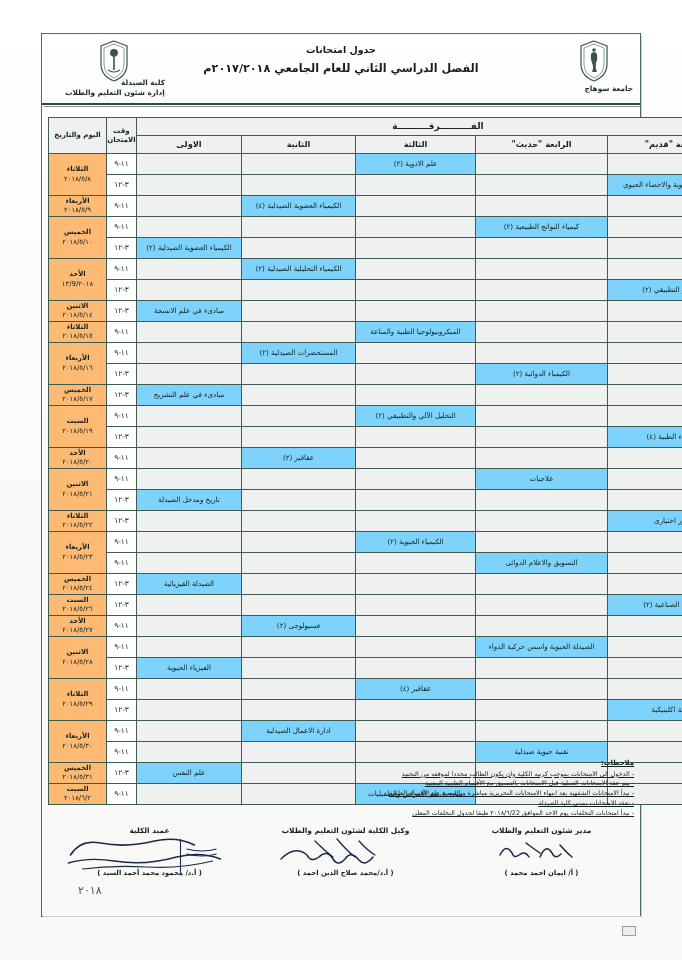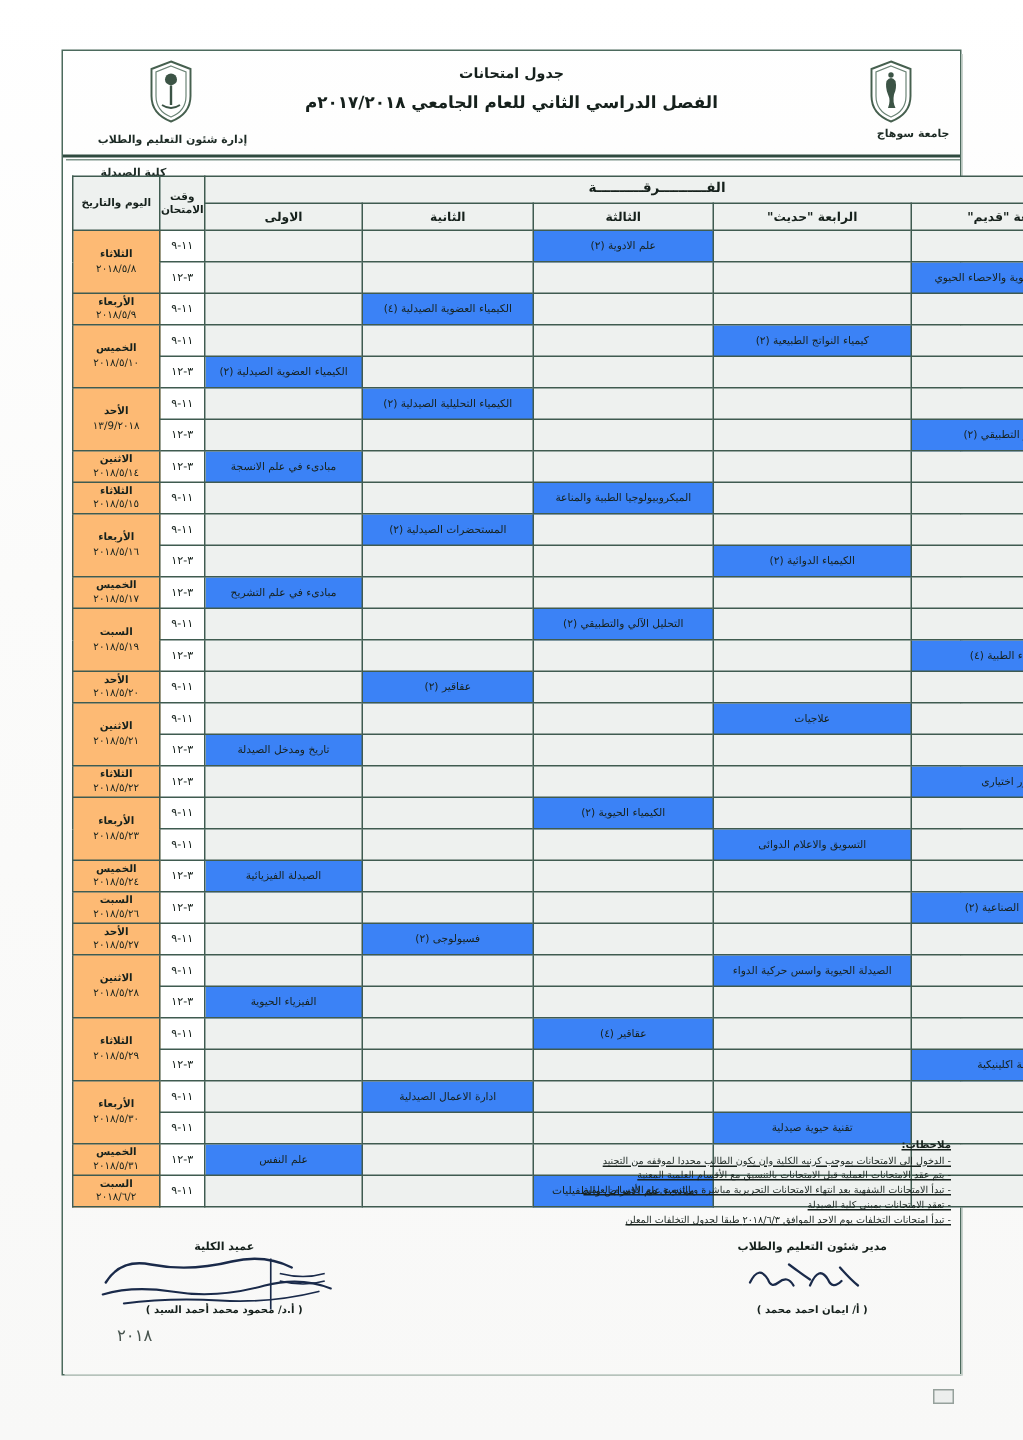--- a/index.html
+++ b/index.html
@@ -35,21 +35,21 @@
     position:absolute;top:2px;width:30px;height:42px;
   }
   .crest svg{display:block;width:30px;height:42px;}
   .crest-right{right:26px;}
   .crest-left{left:52px;}
   .crest-caption{
     position:absolute;font-size:7.3px;font-weight:bold;color:#1d2b25;
     white-space:nowrap;letter-spacing:.1px;
   }
   .cap-univ{right:2px;top:46px;width:80px;}
-  .cap-fac{left:20px;top:40px;width:98px;text-align:left;margin-top:32px;}
+  .cap-fac{left:20px;top:40px;width:98px;text-align:right;}
   .cap-dept{left:-2px;top:50px;width:140px;text-align:center;}
   .title-wrap{
     position:absolute;left:0;right:0;top:6px;text-align:center;
   }
   .title-1{font-size:9.5px;font-weight:bold;letter-spacing:.2px;}
   .title-2{font-size:11.2px;font-weight:bold;margin-top:7px;letter-spacing:.2px;}
   .header-rule{
     position:absolute;left:42px;top:103px;width:598px;height:0;
     border-top:2.2px solid #2f4a3f;
   }
@@ -79,21 +79,21 @@
     height:17px;font-size:9px;font-weight:bold;background:#eef1ef;
     letter-spacing:2px;
   }
   .tbl .col-head{
     height:17px;font-size:8.2px;font-weight:bold;background:#eef1ef;
   }
   .tbl .date-head{
     font-size:7px;font-weight:bold;line-height:1.2;
   }
   .tbl td.subject{height:20px;}
-  .tbl td.filled{background:#3b82f6;font-size:7.1px;}
+  .tbl td.filled{background:#7dd3fc;font-size:7.1px;}
   .tbl td.time{
     width:30px;font-size:7.4px;background:#ffffff;height:20px;
     font-family:"DejaVu Sans",sans-serif;
   }
   .tbl td.daycell{
     width:58px;font-size:6.9px;background:#fdba74;line-height:1.35;
   }
   .daycell .dname{display:block;font-weight:bold;}
   .daycell .ddate{display:block;letter-spacing:-.2px;}
 
@@ -540,36 +540,46 @@
       </tbody>
   </table>
 
   <div class="notes">
     <div class="n-title">ملاحظات:</div>
     <div id="notes-list">
         <div class="n-line">- الدخول الى الامتحانات بموجب كرنيه الكلية وان يكون الطالب محددا لموقفه من التجنيد</div>
         <div class="n-line">- يتم عقد الامتحانات العملية قبل الامتحانات بالتنسيق مع الأقسام العلمية المعنية</div>
         <div class="n-line">- تبدأ الامتحانات الشفهية بعد انتهاء الامتحانات التحريرية مباشرة وبالتنسيق مع الأقسام العلمية</div>
         <div class="n-line">- تعقد الامتحانات بمبنى كلية الصيدلة</div>
-        <div class="n-line">- تبدأ امتحانات التخلفات يوم الاحد الموافق ٢٠١٨/٦/٣ طبقا لجدول التخلفات المعلن</div>
+        <div class="n-line">- تبدأ امتحانات التخلفات يوم الاحد الموافق ٢٠١٨/٦/22 طبقا لجدول التخلفات المعلن</div>
       </div>
   </div>
 
   <div class="sigs">
 
     <div class="sig sig-a">
       <div class="sig-role">مدير شئون التعليم والطلاب</div>
       <div class="sig-ink">
         <svg width="120" height="34" viewBox="0 0 120 34">
           <path d="M18 20 q6 -12 12 -2 q2 6 7 2 q6 -5 10 2 M44 8 q8 6 14 10 M58 22 q6 -14 12 -4 q3 7 9 1 M78 10 q7 8 12 12" fill="none" stroke="#1a2a4a" stroke-width="1.5" stroke-linecap="round"></path>
         </svg>
       </div>
       <div class="sig-name">( أ/ ايمان احمد محمد )</div>
     </div>
 
+    <div class="sig sig-b">
+      <div class="sig-role">وكيل الكلية لشئون التعليم والطلاب</div>
+      <div class="sig-ink">
+        <svg width="150" height="34" viewBox="0 0 150 34">
+          <path d="M10 24 q14 -14 26 -4 q4 8 12 2 q8 -8 14 2 q5 8 12 0 q6 -9 14 1 q6 7 14 -3" fill="none" stroke="#1a2a4a" stroke-width="1.5" stroke-linecap="round"></path>
+          <path d="M44 6 q10 10 18 16 M66 4 q10 12 18 18 M88 6 q9 10 16 14" fill="none" stroke="#1a2a4a" stroke-width="1.3" stroke-linecap="round"></path>
+        </svg>
+      </div>
+      <div class="sig-name">( أ.د/محمد صلاح الدين احمد )</div>
+    </div>
 
     <div class="sig sig-c">
       <div class="sig-role">عميد الكلية</div>
       <div class="sig-ink">
         <svg width="175" height="40" viewBox="0 0 175 40">
           <path d="M8 20 q10 -16 30 -12 q26 5 54 -2 q22 -5 40 4" fill="none" stroke="#1a2a4a" stroke-width="1.6" stroke-linecap="round"></path>
           <path d="M6 28 q20 -6 46 -2 q30 5 62 -4 q24 -6 44 2" fill="none" stroke="#1a2a4a" stroke-width="1.4" stroke-linecap="round"></path>
           <path d="M20 34 q30 -4 64 -2 q34 2 66 -6" fill="none" stroke="#1a2a4a" stroke-width="1.2" stroke-linecap="round"></path>
           <path d="M118 4 L118 38" fill="none" stroke="#1a2a4a" stroke-width="1.1"></path>
           <path d="M124 14 q16 4 30 0 M124 19 q16 4 30 0" fill="none" stroke="#1a2a4a" stroke-width="1.1"></path>

